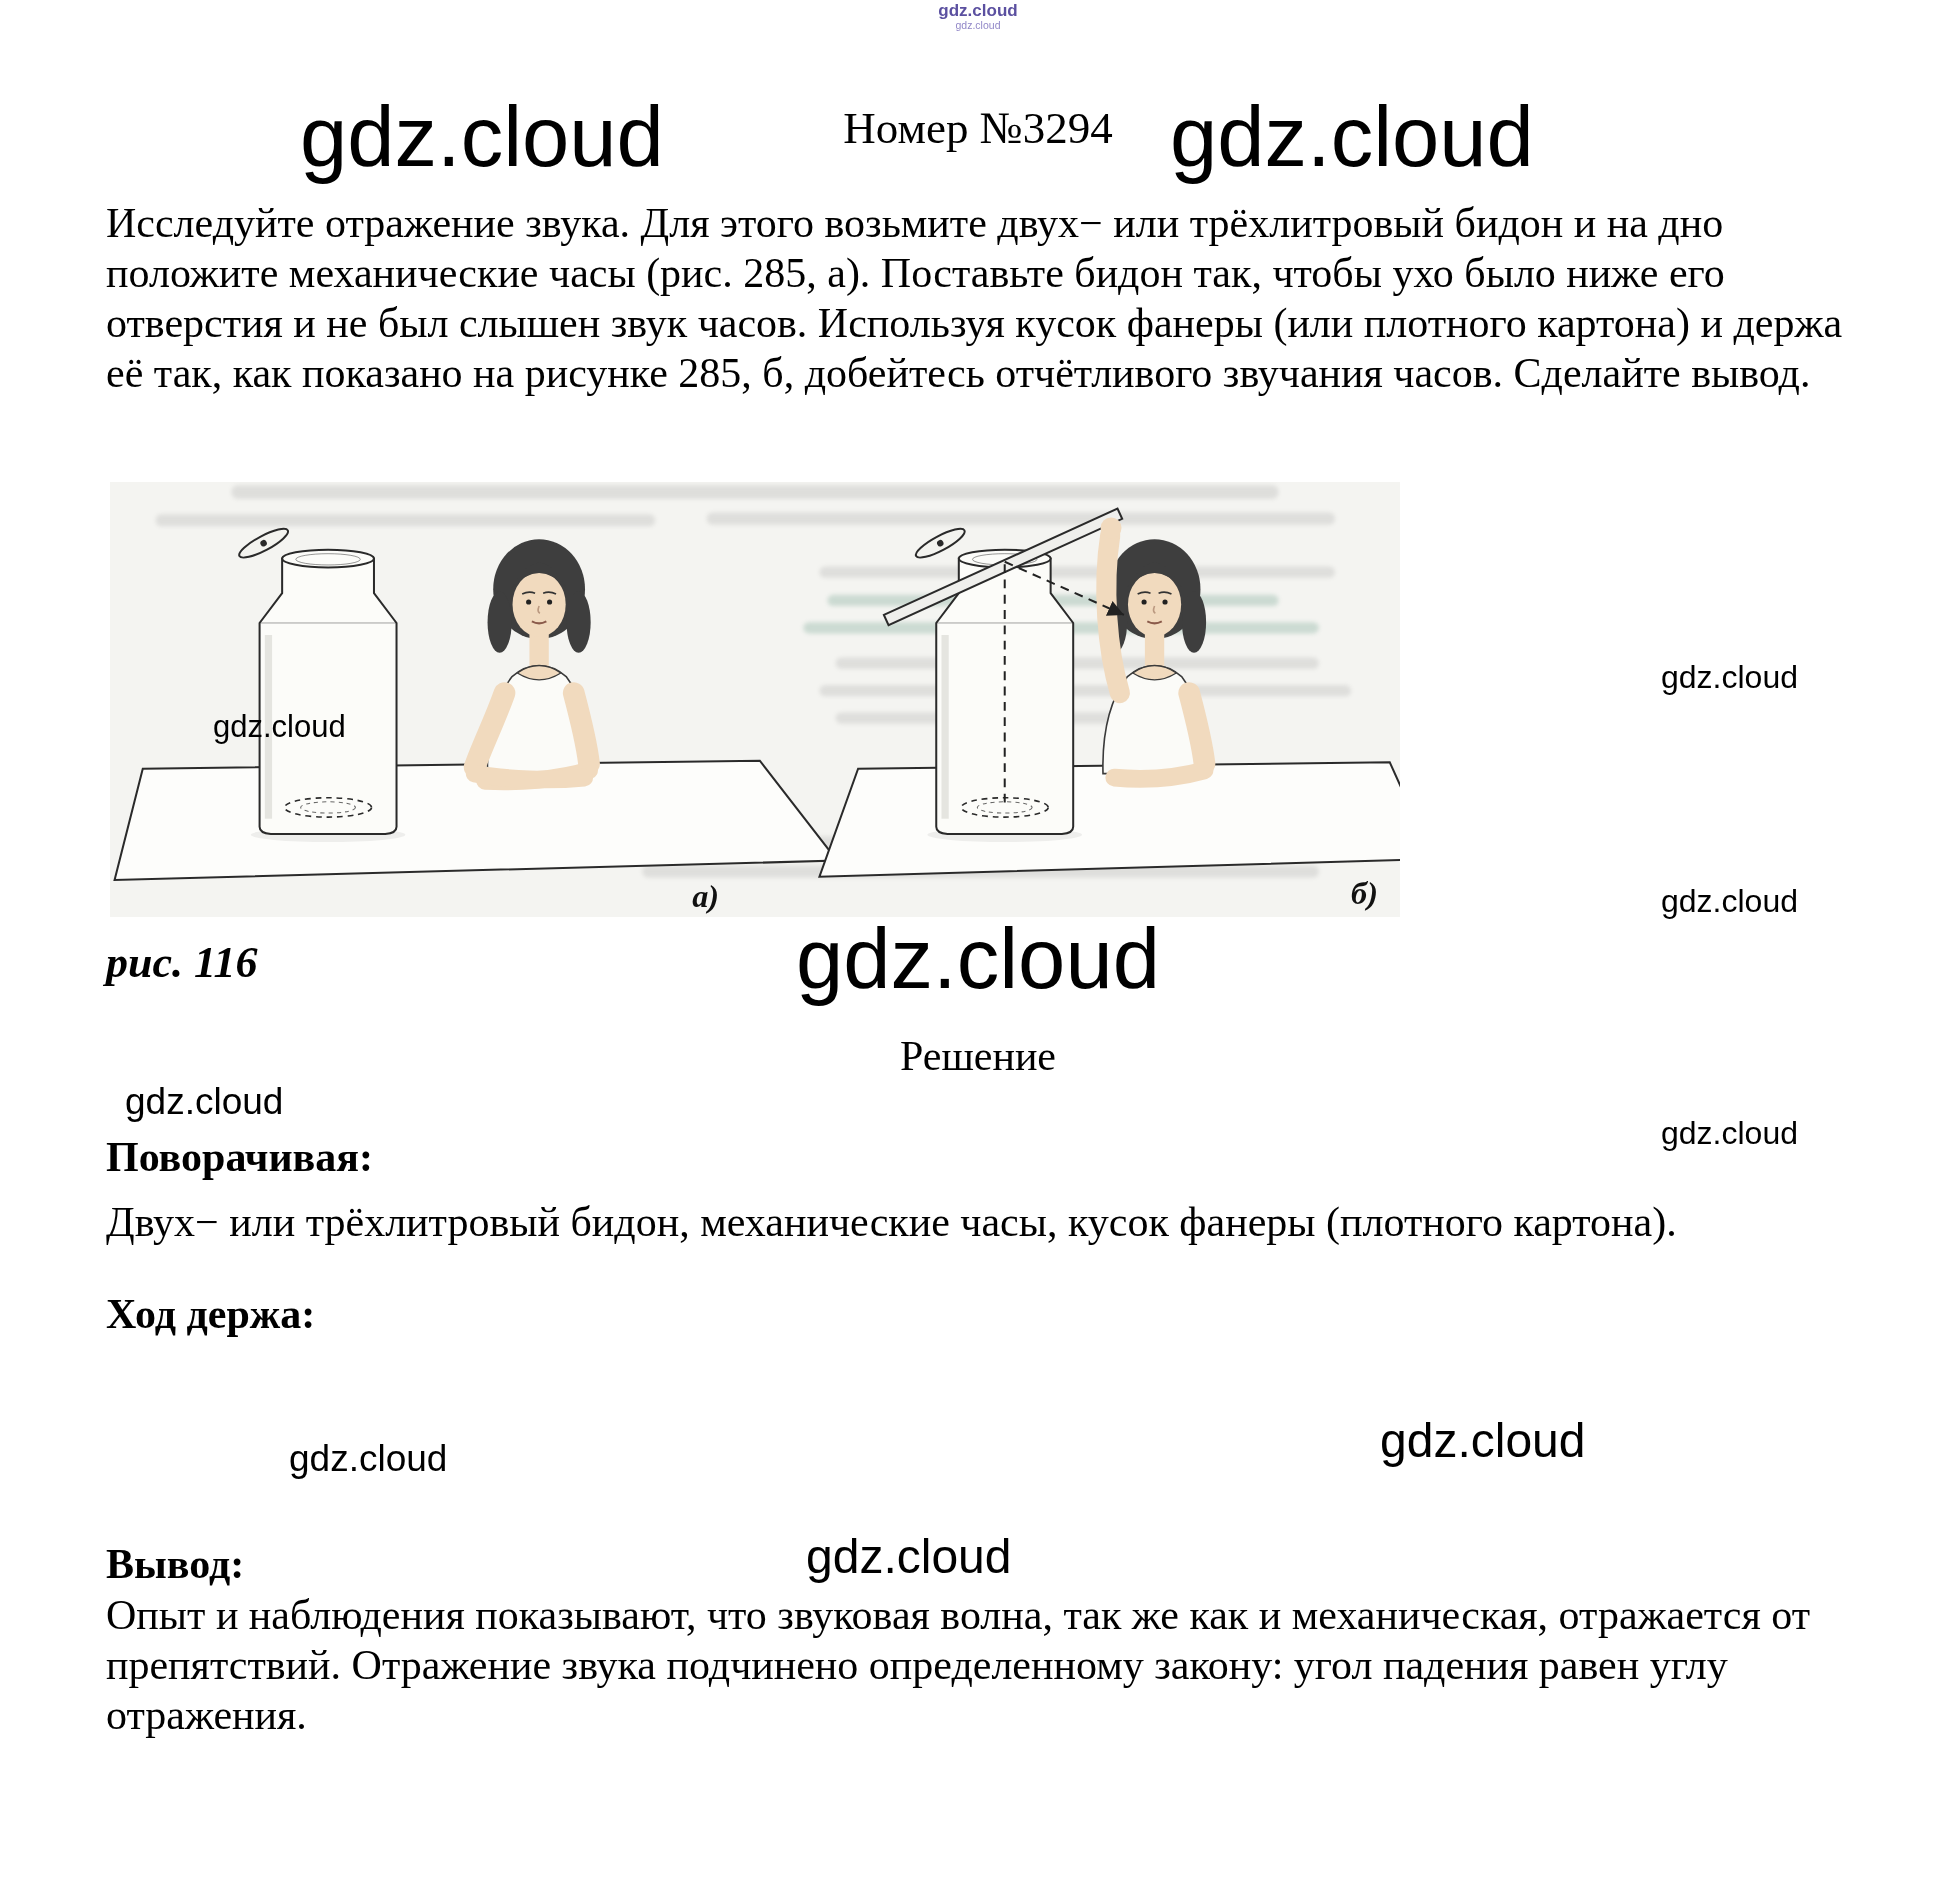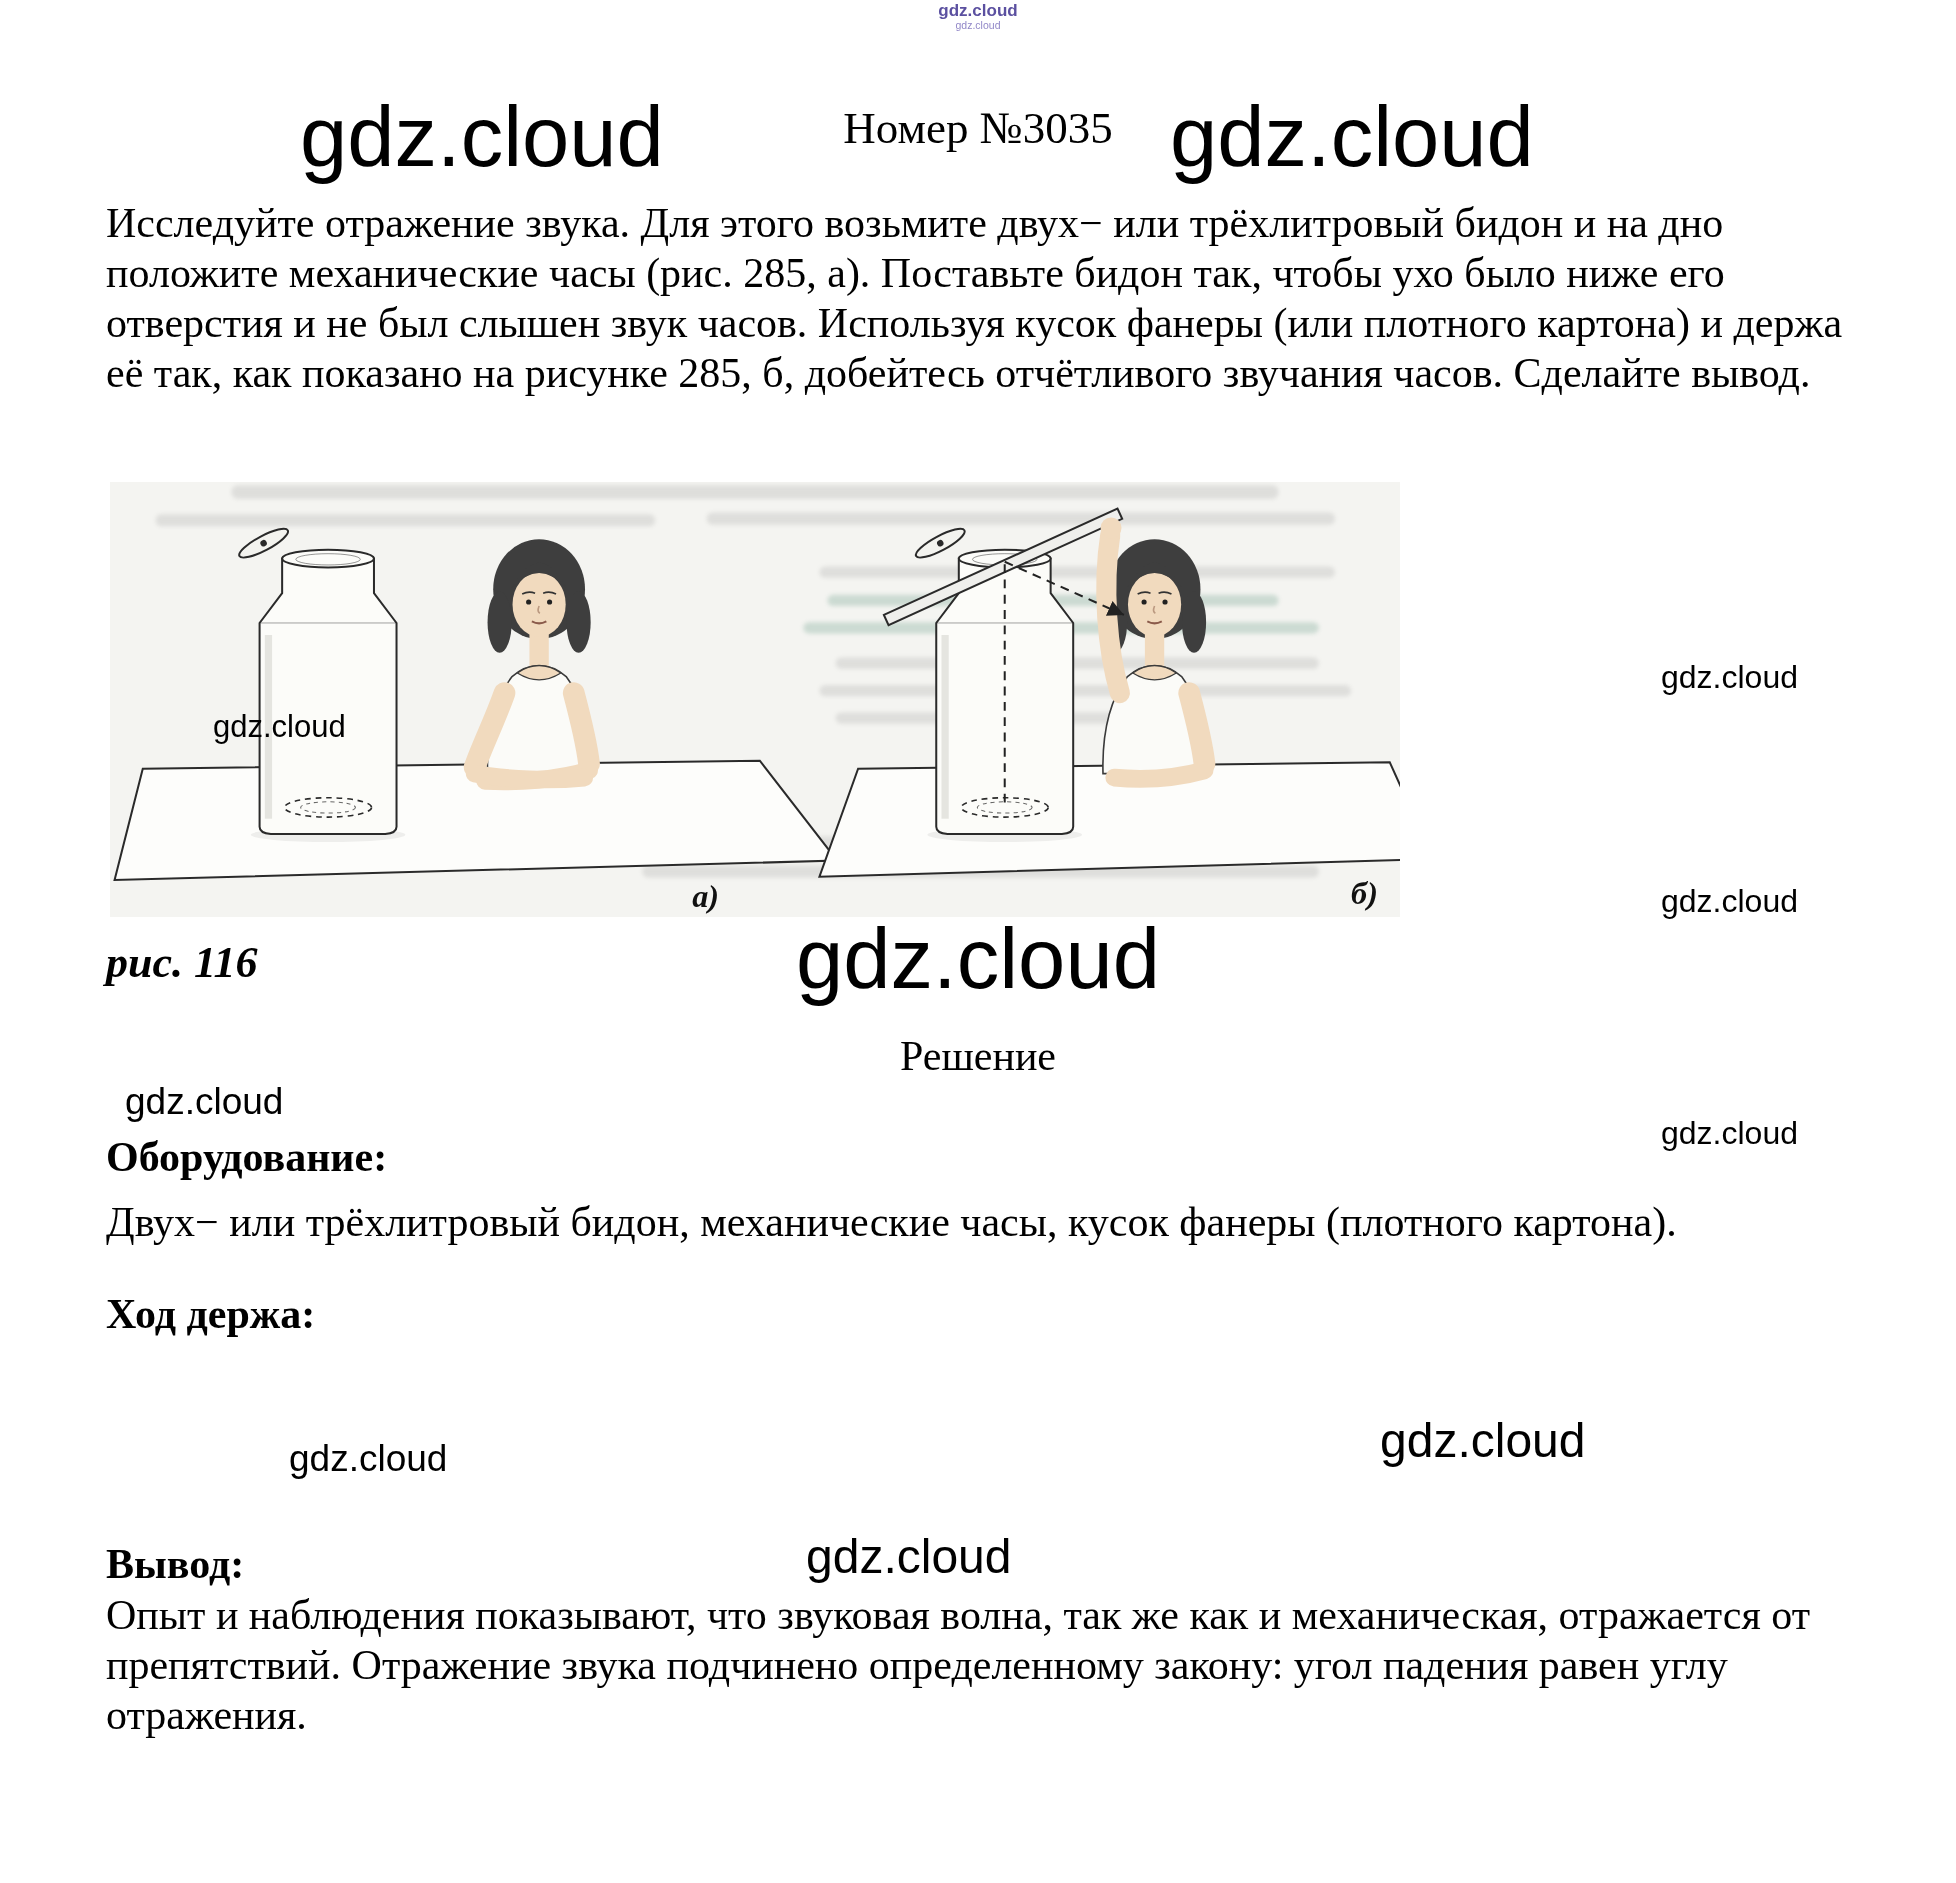--- a/index.html
+++ b/index.html
@@ -44,21 +44,21 @@
 </style>
 </head>
 <body>
 
 <div class="page">
 
   <div class="wm" id="wm-top1">gdz.cloud</div>
   <div class="wm" id="wm-top2">gdz.cloud</div>
 
   <div class="wm" id="wm-left-large">gdz.cloud</div>
-  <div id="title">Номер №3035</div>
+  <div id="title">Номер №3294</div>
   <div class="wm" id="wm-right-large">gdz.cloud</div>
 
   <div id="task">Исследуйте отражение звука. Для этого возьмите двух− или трёхлитровый бидон и на дно положите механические часы (рис. 285, а). Поставьте бидон так, чтобы ухо было ниже его отверстия и не был слышен звук часов. Используя кусок фанеры (или плотного картона) и держа её так, как показано на рисунке 285, б, добейтесь отчётливого звучания часов. Сделайте вывод.</div>
 
   <div id="figure">
     <svg viewBox="0 0 1600 540" xmlns="http://www.w3.org/2000/svg">
       <defs>
         <filter id="softblur">
             <feGaussianBlur stdDeviation="2.5"></feGaussianBlur>
           </filter>
@@ -151,21 +151,21 @@
   <div class="wm" id="wm-right2">gdz.cloud</div>
 
   <div id="fig-caption">рис. 116</div>
   <div class="wm" id="wm-center">gdz.cloud</div>
 
   <div id="solution-heading">Решение</div>
 
   <div class="wm" id="wm-sol-left">gdz.cloud</div>
   <div class="wm" id="wm-sol-right">gdz.cloud</div>
 
-  <div id="equip-label">Оборудование:</div>
+  <div id="equip-label">Поворачивая:</div>
   <div id="equip-text">Двух− или трёхлитровый бидон, механические часы, кусок фанеры (плотного картона).</div>
 
   <div id="proc-label">Ход держа:</div>
 
   <div class="wm" id="wm-step-left">gdz.cloud</div>
   <div class="wm" id="wm-step-right">gdz.cloud</div>
 
   <div id="concl-label">Вывод:</div>
   <div class="wm" id="wm-concl">gdz.cloud</div>
   <div id="concl-text">Опыт и наблюдения показывают, что звуковая волна, так же как и механическая, отражается от препятствий. Отражение звука подчинено определенному закону: угол падения равен углу отражения.</div>

